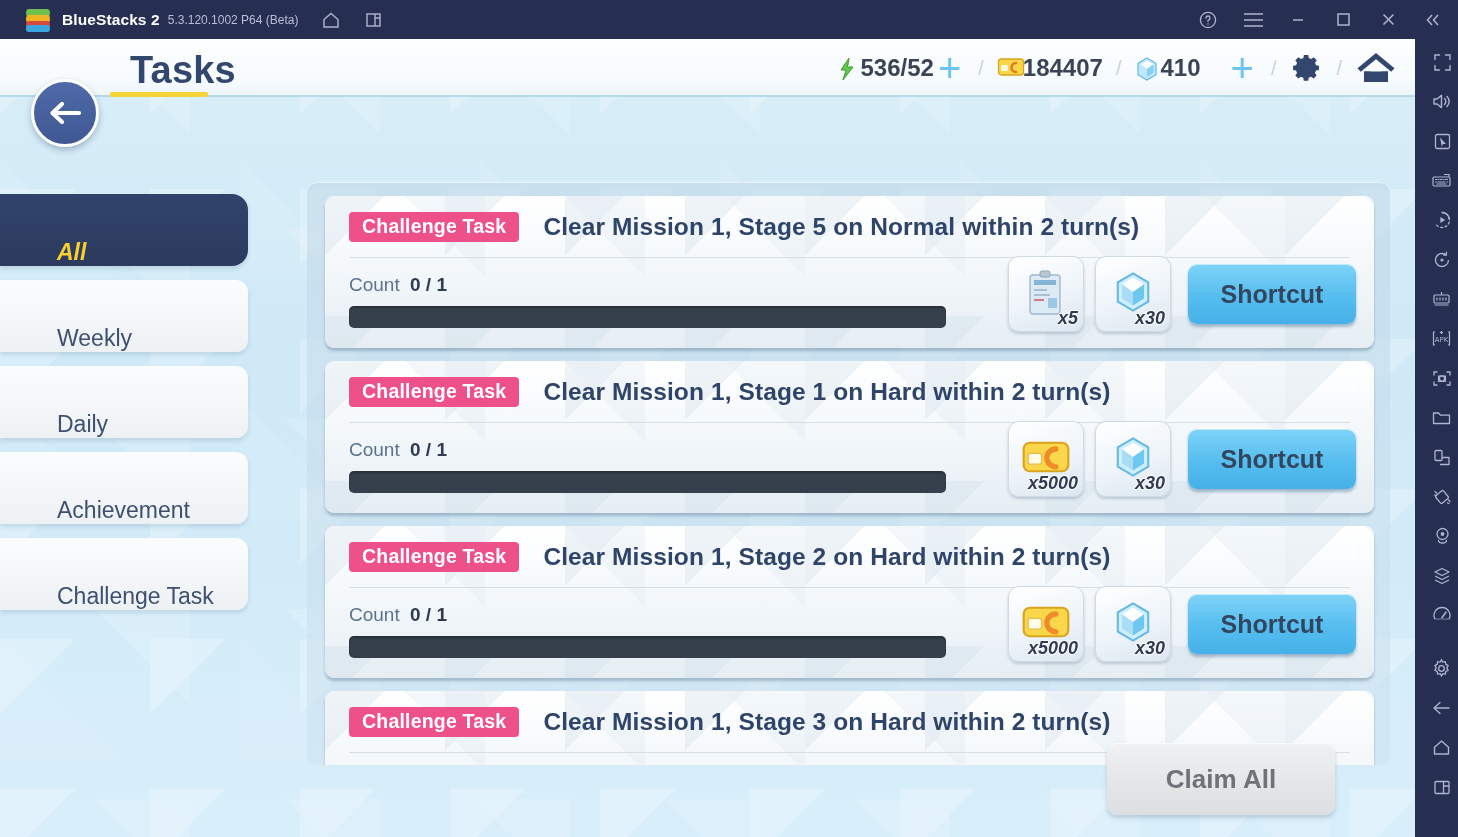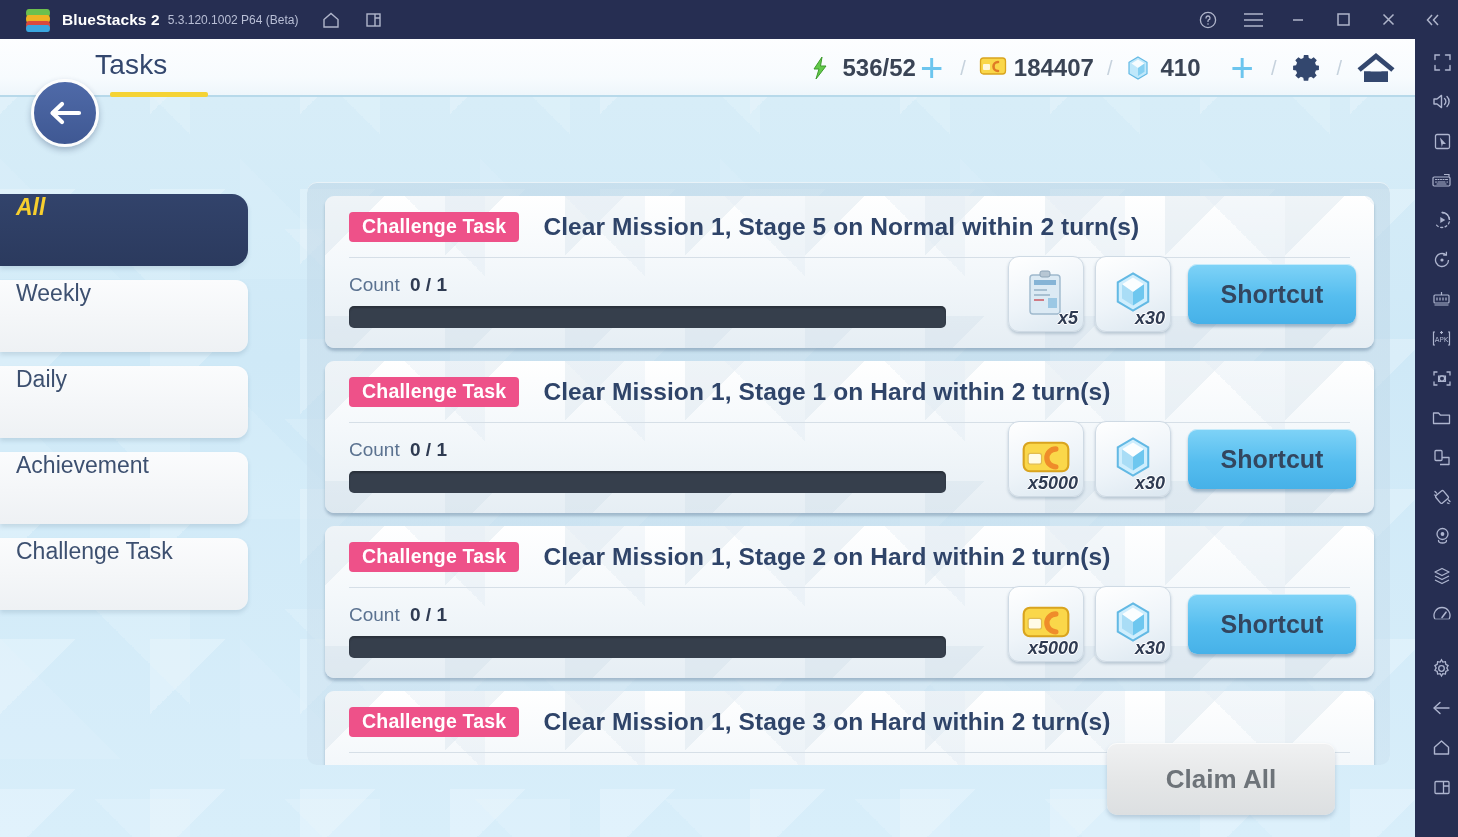--- a/index.html
+++ b/index.html
@@ -60,53 +60,53 @@
   }
 
   
   .g-header {
     position: absolute; left: 0; top: 0; width: 1415px; height: 58px;
     background: linear-gradient(180deg,#fdfeff 0%, #f7fbfe 70%, #eef6fb 100%);
     border-bottom: 2px solid #b7d9ea;
     z-index: 6;
   }
   .g-title {
-    position: absolute; left: 95px; top: 10px;
-    font-size: 28px; font-weight: normal; color: #33476e; letter-spacing: .2px;
+    position: absolute; left: 130px; top: 10px;
+    font-size: 38px; font-weight: bold; color: #33476e; letter-spacing: .2px;
   }
   .title-underline {
     position: absolute; left: 110px; top: 53px; width: 98px; height: 5px;
     background: #f5d335; border-radius: 2px;
   }
   .back-btn {
     position: absolute; left: 31px; top: 40px; width: 68px; height: 68px;
     border-radius: 50%; background: linear-gradient(180deg,#4f6aa8 0%,#3f5893 100%);
     border: 3px solid #fdfdfd; box-shadow: 0 3px 6px rgba(30,50,90,.30);
     display: flex; align-items: center; justify-content: center; cursor: pointer; z-index: 9;
   }
   .back-btn svg { display:block; }
 
   
   .cur-bar { position: absolute; right: 18px; top: 0; height: 58px; display: flex; align-items: center; }
-  .cur-item { display: flex; align-items: center; gap: 9px; }
+  .cur-item { display: flex; align-items: flex-end; }
   .cur-val { font-size: 24px; font-weight: bold; color: #3a4455; }
   .cur-sep { color: #c6d2dd; font-size: 20px; margin: 0 13px; }
   .plus-btn { font-size: 40px; color: #6cc5ee; font-weight: 300; line-height: 0; cursor: pointer;
               padding: 0 4px; }
   .energy-ico, .gold-ico, .gem-ico { width: 26px; height: 26px; position: relative; }
   .gear-btn, .home-btn { cursor: pointer; display:flex; align-items:center; }
 
   
   .tabs { position: absolute; left: 0; top: 155px; width: 250px; z-index: 5; }
   .tab {
     height: 72px; width: 248px; margin-bottom: 14px;
     border-radius: 0 12px 12px 0;
     background: linear-gradient(180deg,#fbfcfd 0%, #eef1f4 100%);
     box-shadow: 0 3px 4px rgba(80,110,140,.18);
-    display: flex; align-items: flex-start; padding-left: 16px;
+    display: flex; align-items: flex-end; padding-left: 57px;
     font-size: 23px; color: #3d5070; cursor: pointer;
   }
   .tab.active {
     background: linear-gradient(180deg,#32436b 0%, #2b3a5e 100%);
     color: #f7cf2e; font-style: italic; font-weight: bold;
     border-radius: 0 16px 16px 0;
   }
 
   
   .panel {

